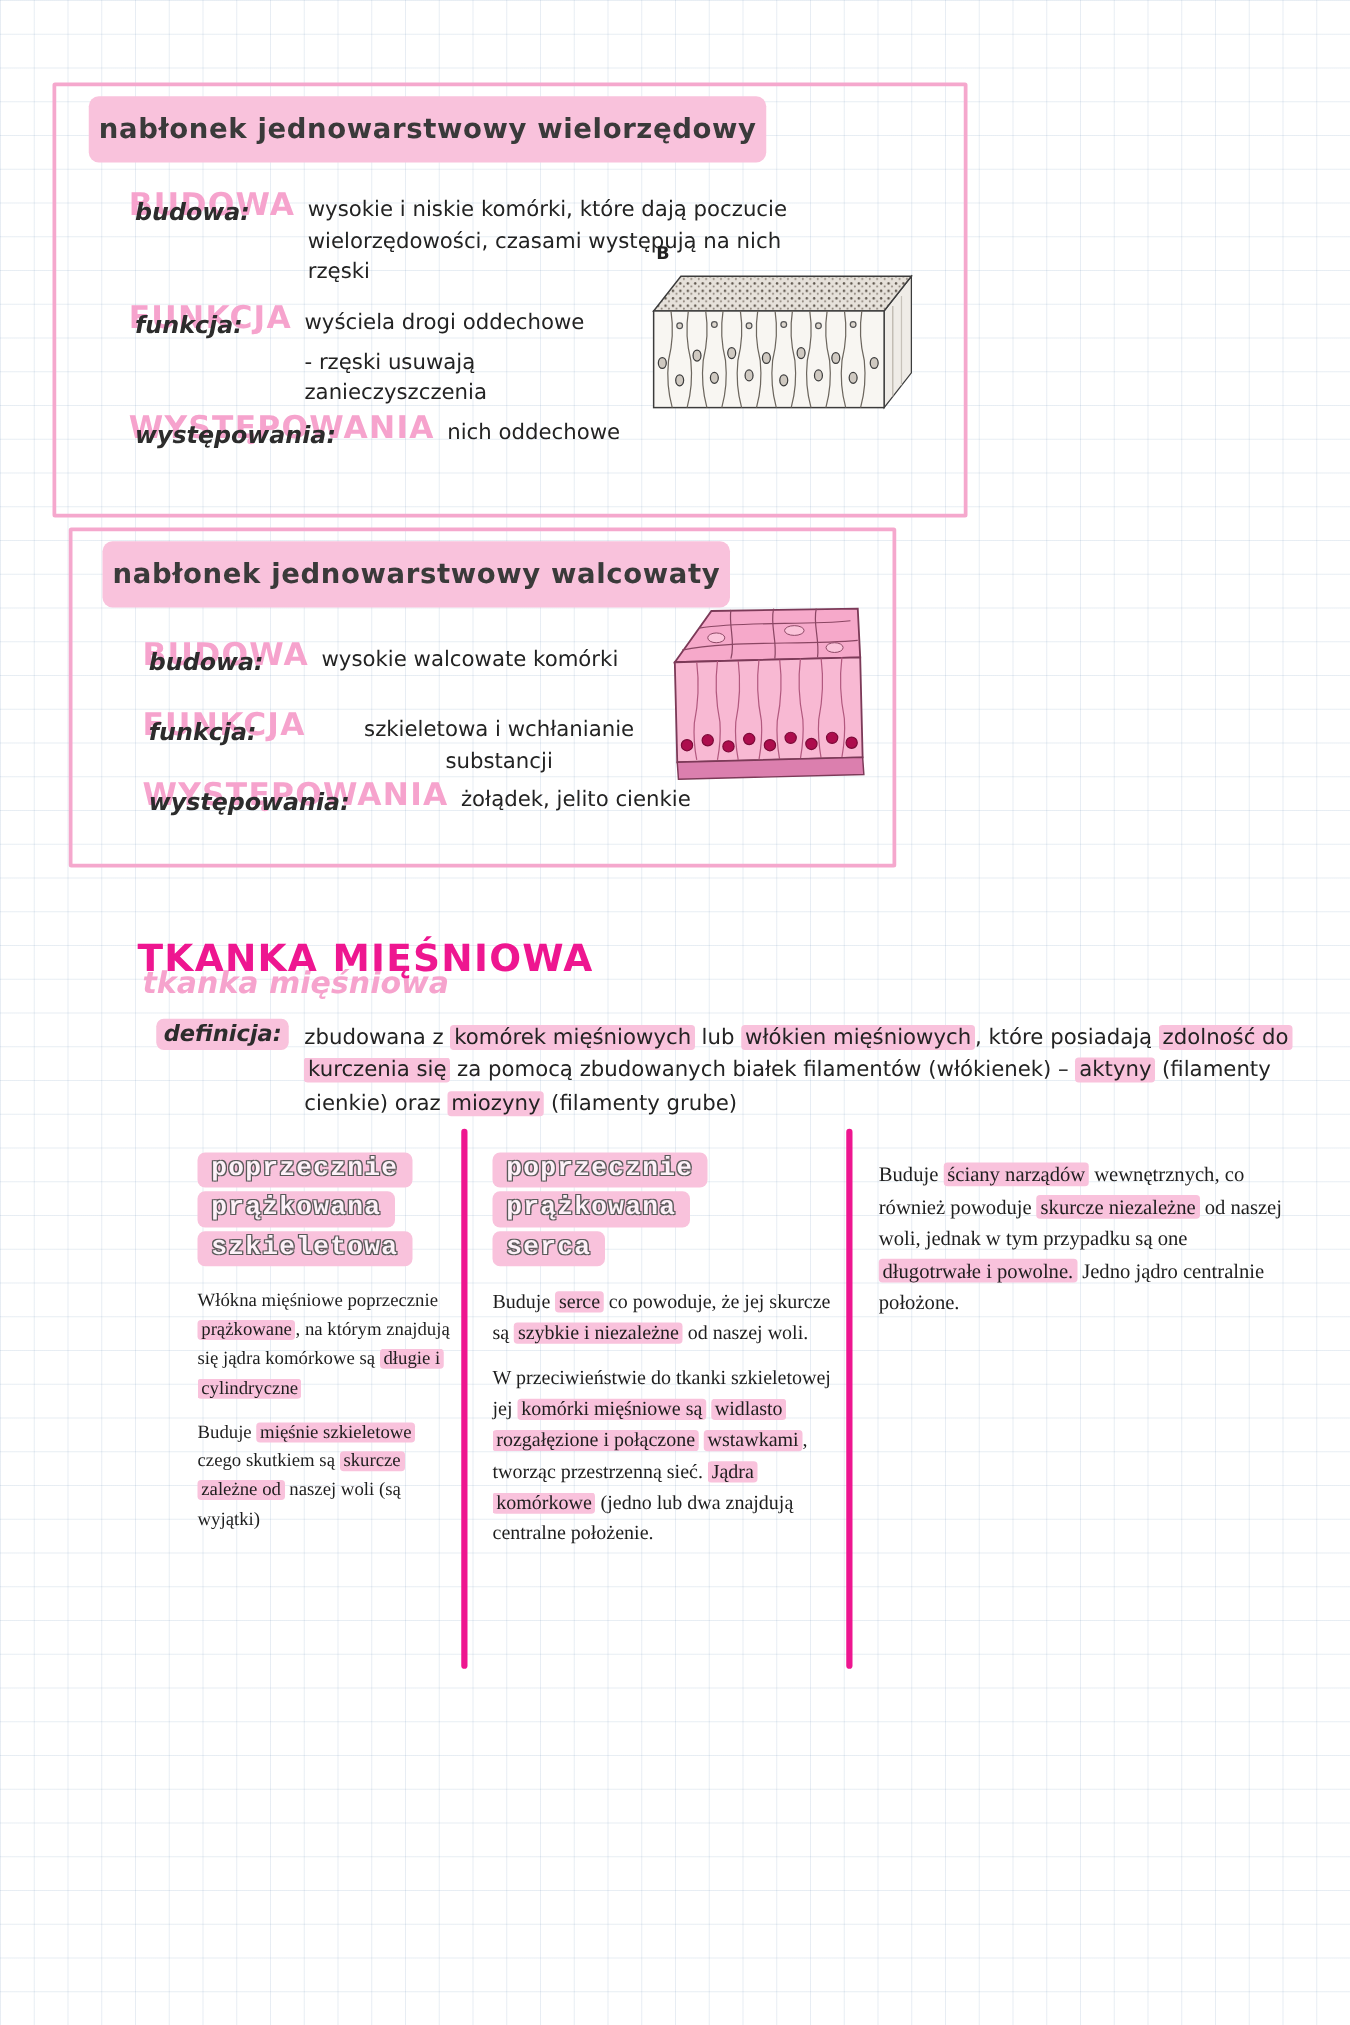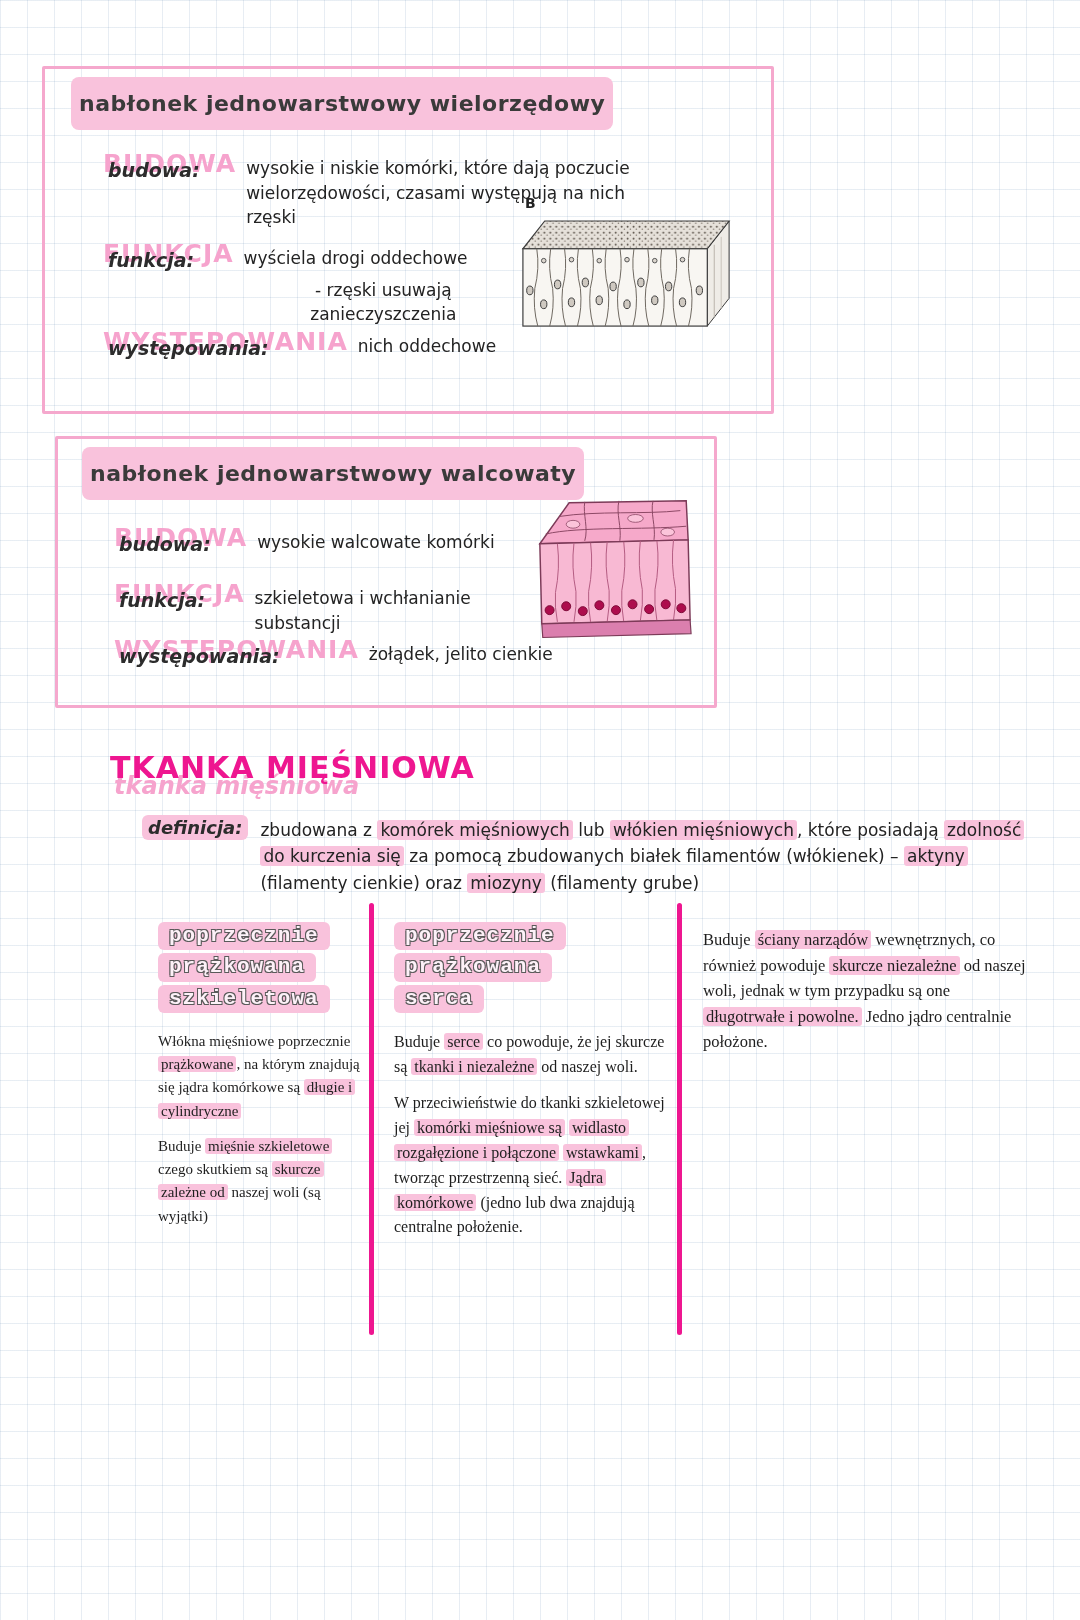--- a/index.html
+++ b/index.html
@@ -23,60 +23,60 @@
     box-decoration-break:clone;
     -webkit-box-decoration-break:clone;
   }
   
   .box{
     position:absolute;
     border:3px solid #f5a8cd;
     border-radius:2px;
   }
   .box1{left:42px;top:66px;width:726px;height:342px;}
-  .box2{left:55px;top:436px;width:656px;height:266px;}
+  .box2{left:55px;top:422px;width:656px;height:266px;text-align:center;}
   .sec-title{
     position:absolute;margin:0;
     font-size:22px;font-weight:700;letter-spacing:0.5px;
     color:#3a3a3a;
   }
   .sec-title .hl{padding:14px 8px;border-radius:8px;}
   
   .bubble{position:relative;display:inline-block;flex:0 0 auto;height:36px;}
   .bubble-back{
     font-weight:800;font-size:25px;letter-spacing:1px;
     color:#f6a3cd;white-space:nowrap;
   }
   .bubble-front{
     position:absolute;left:5px;top:10px;
     font-size:19px;font-style:italic;font-weight:700;
     color:#2c2c2c;white-space:nowrap;
   }
   .row{position:absolute;display:flex;gap:10px;align-items:flex-start;}
   .row p{margin:7px 0 0 0;font-size:17px;line-height:1.45;}
-  .subline{margin:2px 0 0 2px;font-size:17px;text-align:center;}
+  .subline{margin:2px 0 0 2px;font-size:17px;}
   
   .fig{position:absolute;margin:0;}
   .fig figcaption{font-size:14px;font-weight:700;color:#222;margin:0 0 2px 12px;}
   
   .muscle-head{position:absolute;left:110px;top:750px;}
   .muscle-head h1{
     margin:0;font-size:30px;font-weight:800;letter-spacing:1px;
     color:#ee1690;position:relative;z-index:2;
   }
   .muscle-head .scribble{
     position:absolute;left:4px;top:22px;z-index:1;
     font-size:24px;font-style:italic;font-weight:600;
     color:#f6a3cd;white-space:nowrap;
   }
   
   .def-row{position:absolute;left:125px;top:815px;width:910px;display:flex;gap:12px;align-items:flex-start;}
   .def-label{
     flex:0 0 auto;font-size:18px;font-weight:700;font-style:italic;
-    background:#f9c2dc;padding:2px 6px;border-radius:6px;color:#2c2c2c;margin-left:17px;
+    background:#f9c2dc;padding:2px 6px;border-radius:6px;color:#2c2c2c;
   }
   .def-text{margin:2px 0 0 0;font-size:17px;line-height:1.55;width:800px;}
   
   .divider{position:absolute;width:5px;height:432px;background:#ee1690;border-radius:3px;}
   .div1{left:369px;top:903px;}
   .div2{left:677px;top:903px;}
   .col{position:absolute;}
   .col1{left:158px;top:922px;width:205px;}
   .col2{left:394px;top:922px;width:272px;}
   .col3{left:703px;top:915px;width:332px;}
@@ -276,21 +276,21 @@
     <p class="col-body"><span>Włókna mięśniowe poprzecznie </span><span class="hl">prążkowane</span><span>, na którym znajdują się jądra komórkowe są </span><span class="hl">długie i cylindryczne</span></p>
     <p class="col-body"><span>Buduje </span><span class="hl">mięśnie szkieletowe</span><span> czego skutkiem są </span><span class="hl">skurcze</span><span> </span><span class="hl">zależne od</span><span> naszej woli (są wyjątki)</span></p>
   </div>
 
   <div class="col col2">
     <div class="col-hdr">
       <span>poprzecznie</span><br>
       <span>prążkowana</span><br>
       <span>serca</span>
     </div>
-    <p class="col-body"><span>Buduje </span><span class="hl">serce</span><span> co powoduje, że jej skurcze są </span><span class="hl">tkanki i niezależne</span><span> od naszej woli.</span></p>
+    <p class="col-body"><span>Buduje </span><span class="hl">serce</span><span> co powoduje, że jej skurcze są </span><span class="hl">szybkie i niezależne</span><span> od naszej woli.</span></p>
     <p class="col-body"><span>W przeciwieństwie do tkanki szkieletowej jej </span><span class="hl">komórki mięśniowe są</span><span> </span><span class="hl">widlasto rozgałęzione i połączone</span><span> </span><span class="hl">wstawkami</span><span>, tworząc przestrzenną sieć. </span><span class="hl">Jądra komórkowe</span><span> (jedno lub dwa znajdują centralne położenie.</span></p>
   </div>
 
   <div class="col col3">
     <p class="col-body"><span>Buduje </span><span class="hl">ściany narządów</span><span> wewnętrznych, co również powoduje </span><span class="hl">skurcze niezależne</span><span> od naszej woli, jednak w tym przypadku są one </span><span class="hl">długotrwałe i powolne.</span><span> Jedno jądro centralnie położone.</span></p>
   </div>
 
 </div>
 
 </body></html>

